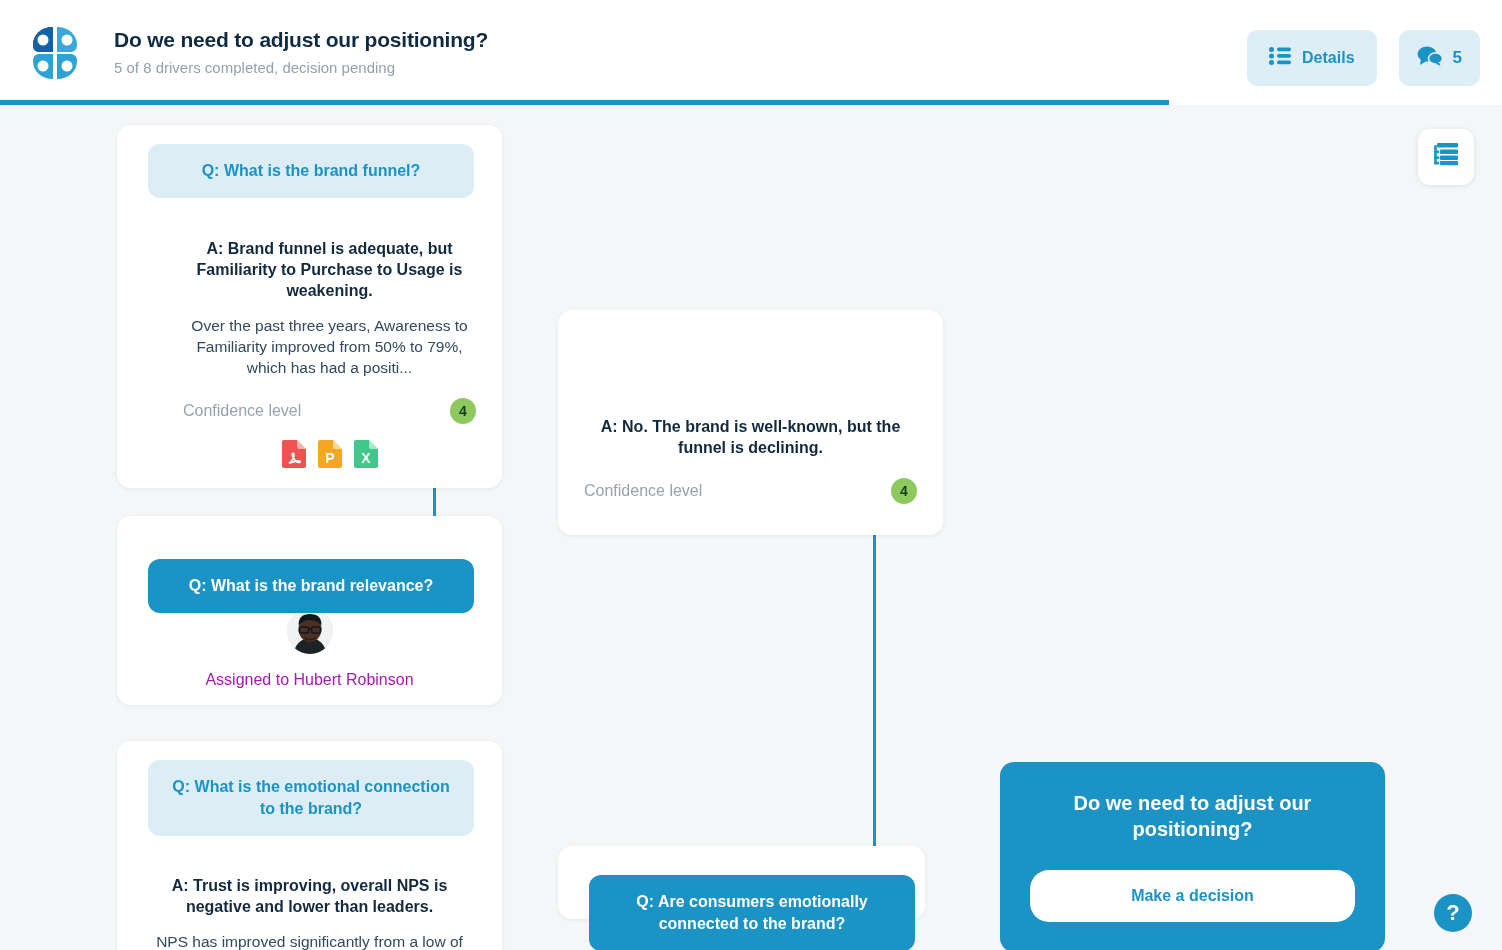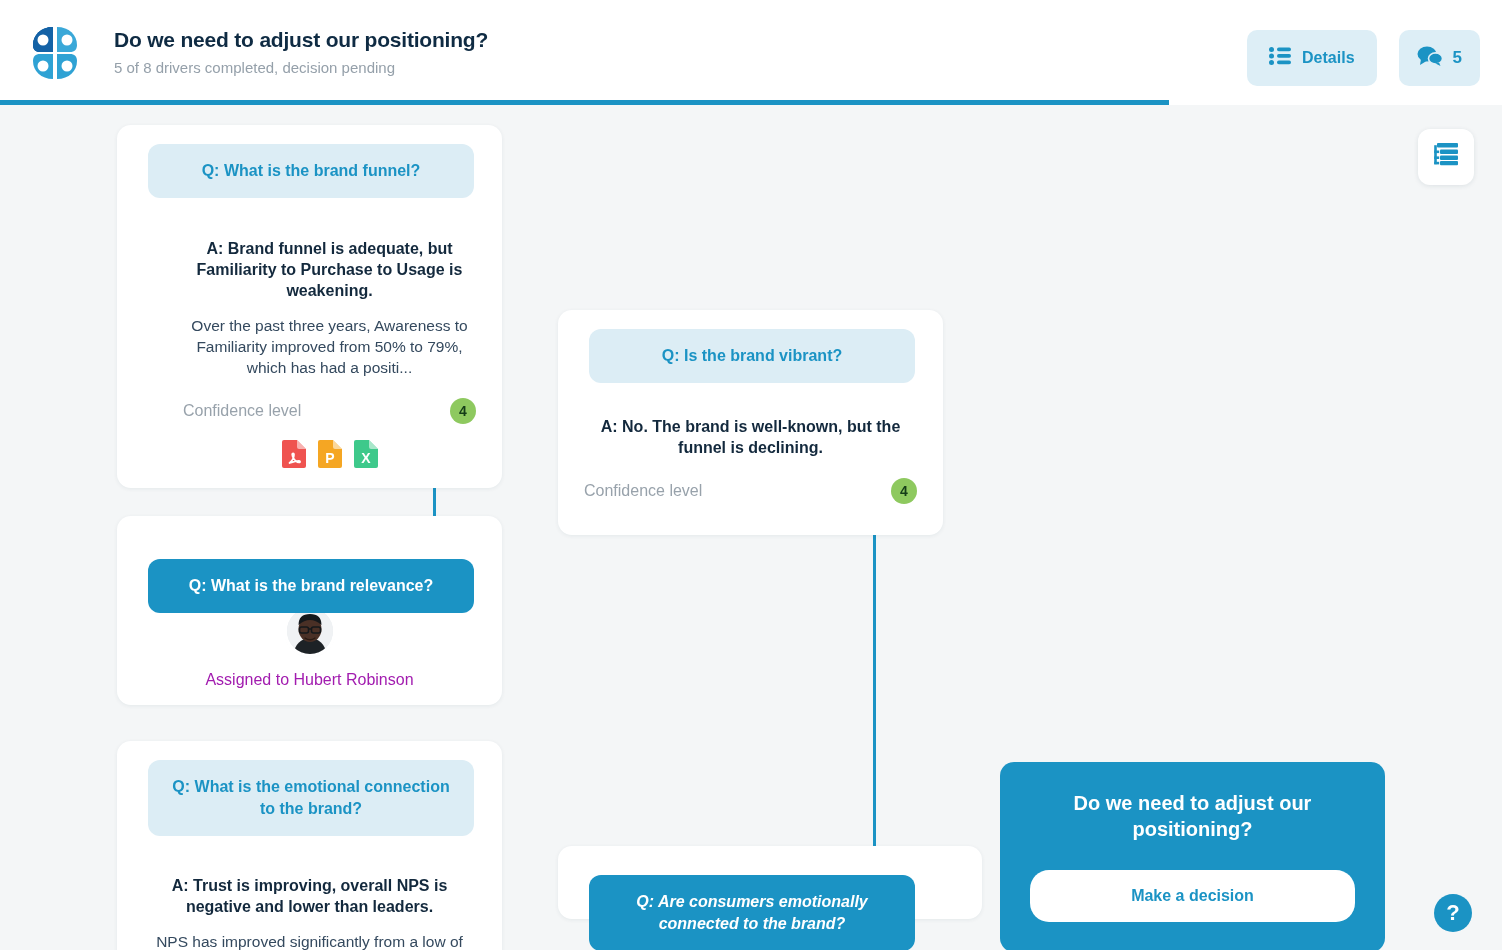--- a/index.html
+++ b/index.html
@@ -376,31 +376,30 @@
 
   <div class="card" style="left:117px; top:636px; width:385px; height:330px;">
     <div class="qhead light" style="top:19px; left:31px; width:326px;">Q: What is the emotional connection to the brand?</div>
     <div class="card-body" style="padding-top:134px;">
       <div class="answer">A: Trust is improving, overall NPS is negative and lower than leaders.</div>
       <div class="detail">NPS has improved significantly from a low of -40% to -18%, driven primarily by</div>
     </div>
   </div>
 
   <div class="card" style="left:558px; top:205px; width:385px; height:225px;">
-    <div class="qhead light" style="top:19px; left:31px; width:326px;">Q: Is the brand vibrant?</div>
     <div class="card-body" style="padding-top:106px;">
       <div class="answer">A: No. The brand is well-known, but the funnel is declining.</div>
       <div class="conf-row">
         <span class="conf-label">Confidence level</span>
         <span class="conf-badge">4</span>
       </div>
     </div>
   </div>
 
-  <div class="card" style="left:558px; top:741px; width:424px; height:73px;font-style:italic;">
+  <div class="card" style="left:558px; top:741px; width:367px; height:73px;">
     <div class="qhead solid" style="top:5px; left:31px; width:326px;">Q: Are consumers emotionally connected to the brand?</div>
   </div>
 
   <div class="decision-card" style="left:1000px; top:657px; width:385px; height:190px;">
     <div class="decision-title">Do we need to adjust our positioning?</div>
     <div class="decision-btn">Make a decision</div>
   </div>
 
   <div class="float-btn" style="left:1418px; top:24px;">
     <span>

